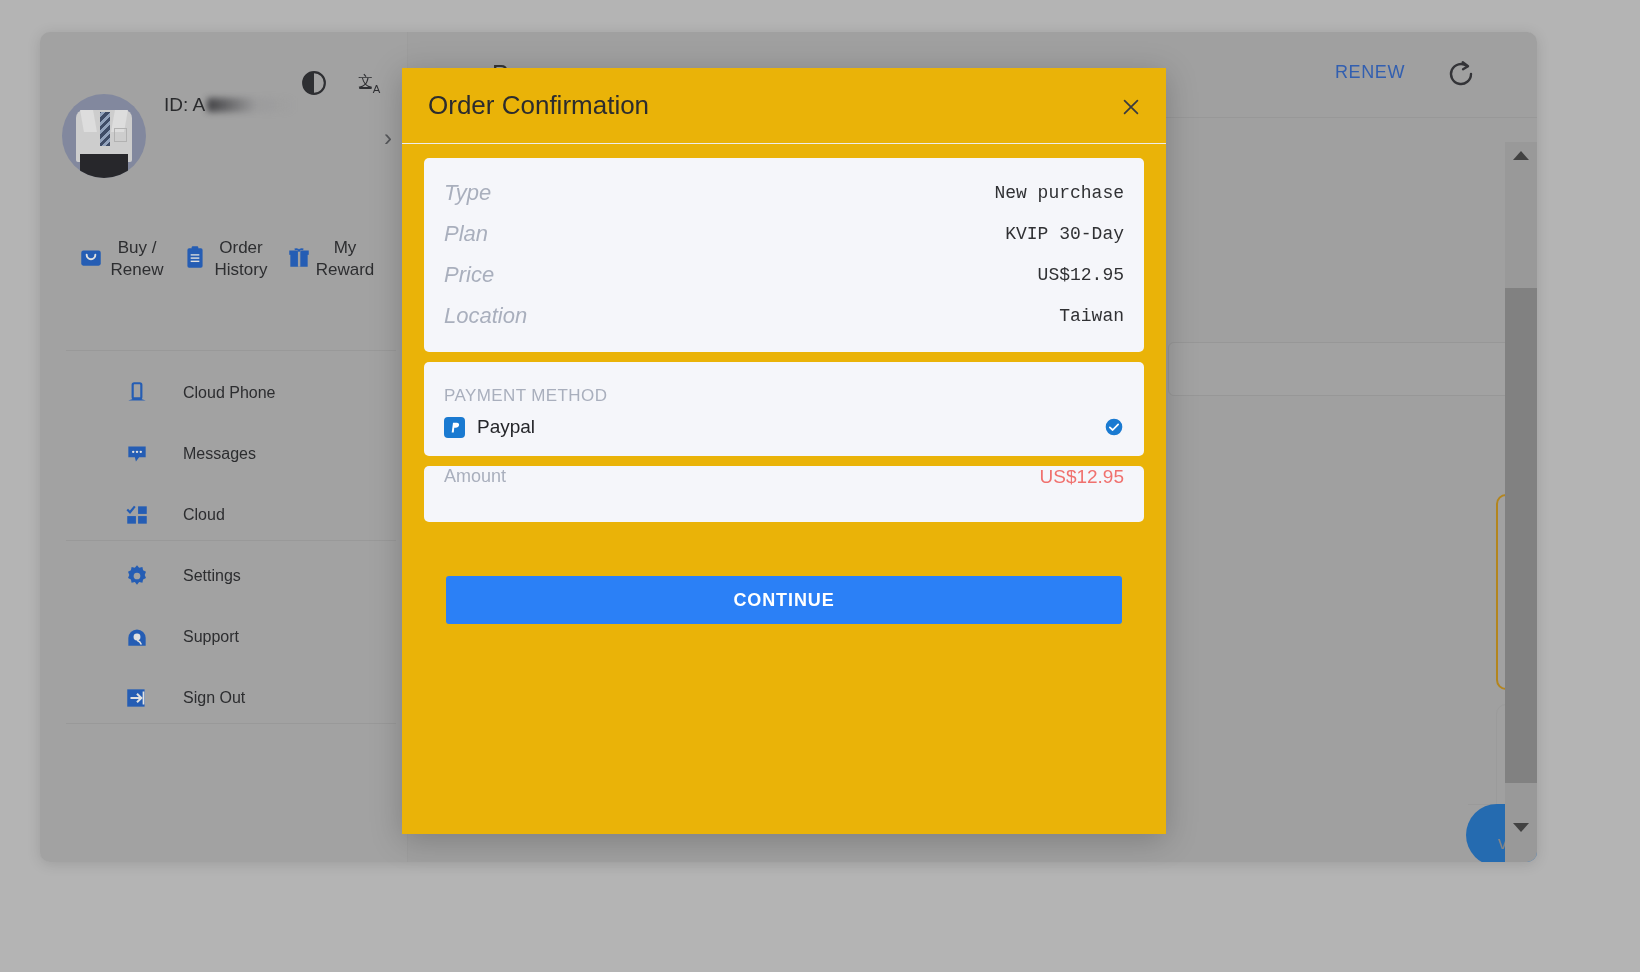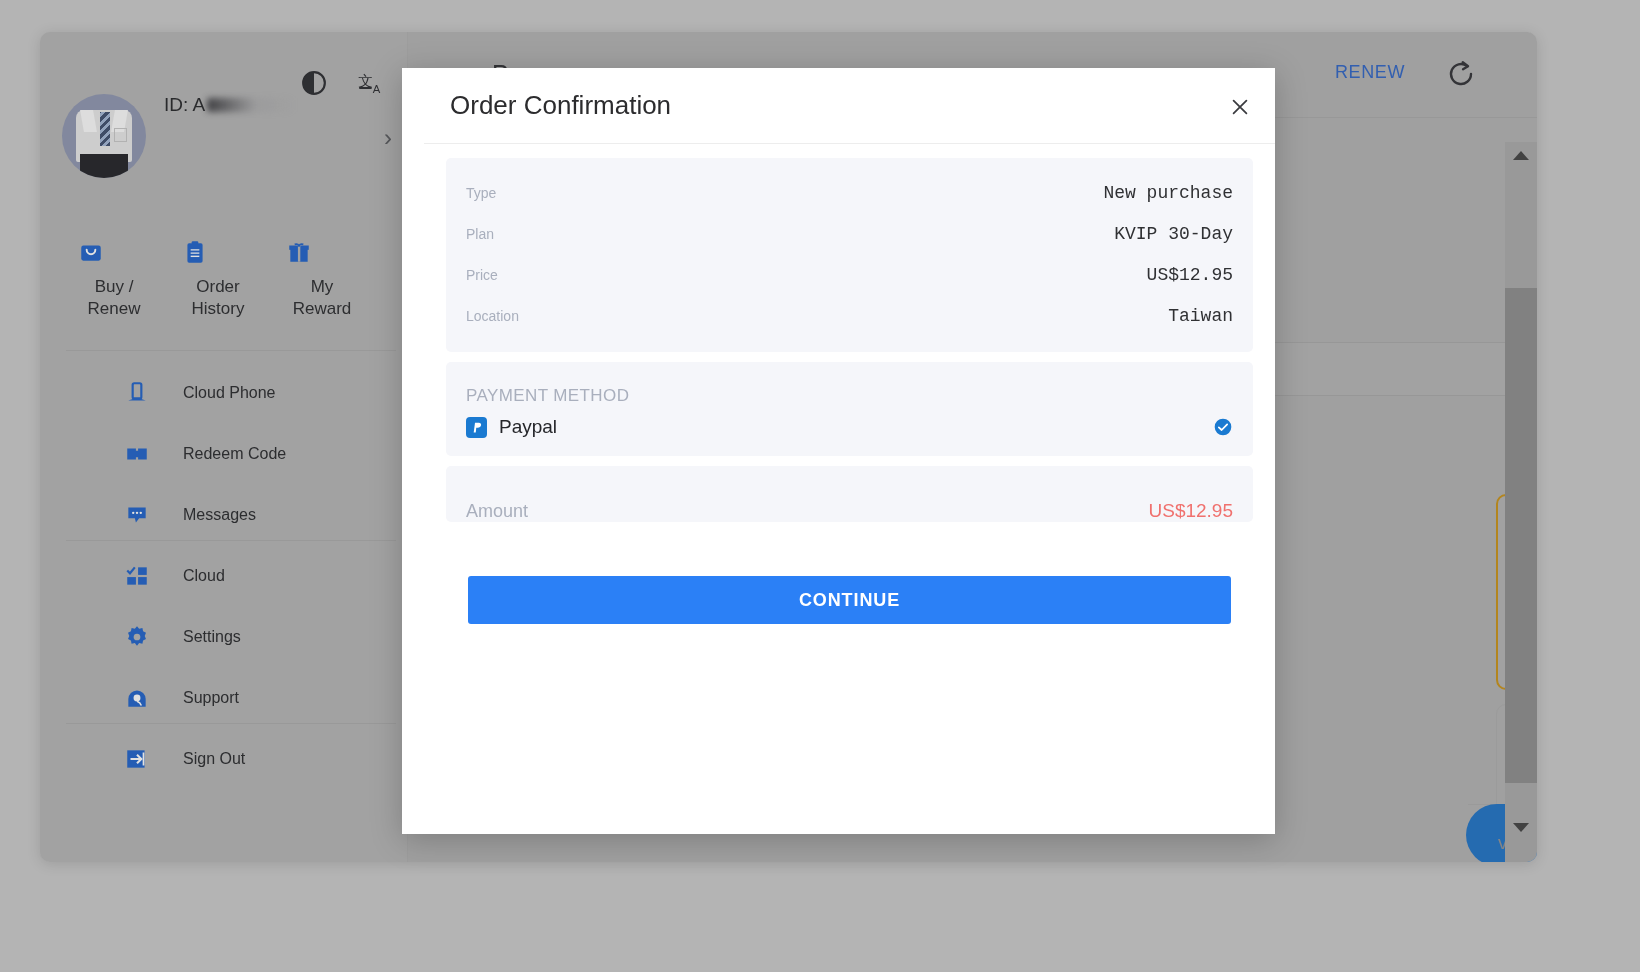--- a/index.html
+++ b/index.html
@@ -100,21 +100,21 @@
   }
 
   .quick-actions {
     position: absolute;
     top: 205px; left: 38px;
     width: 300px;
     display: flex; justify-content: space-between;
   }
   .qa {
     width: 92px;
-    display: flex; flex-direction: column; align-items: flex-start;
+    display: flex; flex-direction: row; align-items: flex-end;
     cursor: pointer;
   }
   .qa-icon { height: 30px; display:flex; align-items:center; justify-content:center; margin-bottom: 9px; }
   .qa-label {
     font-size: 17px; color: #242528; line-height: 22px; text-align: center;
     width: 72px;
   }
 
   .drawer-div {
     position: absolute; left: 26px; width: 330px; height: 1px; background: #a8a8a8;
@@ -248,25 +248,24 @@
   }
 
   
   .scrim {
     position: absolute; inset: 0;
     background: rgba(90,90,90,0.18);
   }
   .modal {
     position: absolute;
     left: 402px; top: 68px;
-    width: 873px; height: 766px;
-    background: #ffffff;
+    width: 764px; height: 766px;
+    background: #eab308;
     box-shadow: 0 6px 30px rgba(0,0,0,0.22);
     overflow: hidden;
-    padding-left: 22px;
   }
   .modal-header {
     position: relative;
     height: 76px;
     border-bottom: 1px solid #ededed;
   }
   .modal-title {
     position: absolute; left: 26px; top: 22px;
     font-size: 26px; color: #2c2c2e;
   }
@@ -280,35 +279,35 @@
 
   .panel {
     background: #f5f6fa;
     border-radius: 5px;
   }
   .panel-details { padding: 14px 20px 16px 20px; margin-bottom: 10px; }
   .drow {
     display: flex; align-items: center; justify-content: space-between;
     height: 41px;
   }
-  .drow .k { font-size: 14px; color: #a9afbd; }
+  .drow .k { font-size: 22px; color: #a9afbd; font-style: italic; }
   .drow .v { font-size: 18px; color: #303134; font-family: Liberation Mono, monospace; }
 
   .panel-payment { padding: 16px 20px 18px 20px; margin-bottom: 10px; }
   .pm-label {
     font-size: 17px; color: #a9afbd; letter-spacing: .4px; margin-bottom: 10px; margin-top: 8px;
   }
   .pm-row { display: flex; align-items: center; }
   .pm-left { display: flex; align-items: center; gap: 12px; }
   .pm-name { font-size: 19px; color: #25262a; }
   .pm-check { margin-left: auto; width: 20px; height: 20px; }
 
   .panel-amount {
     padding: 0 20px; height: 56px;
-    display: flex; align-items: flex-end; justify-content: space-between;
+    display: flex; align-items: flex-start; justify-content: space-between;
   }
   .amt-k { font-size: 18px; color: #a9afbd; }
   .amt-v { font-size: 19px; color: #f0716e; }
 
   .continue-wrap { padding: 54px 22px 0 22px; }
   .continue-btn {
     width: 100%; height: 48px;
     background: #2b80f6; color: #ffffff;
     border: none; border-radius: 3px;
     font-size: 18px; font-weight: 600; letter-spacing: .9px;
@@ -420,29 +419,20 @@
         <div class="nav-item">
           <span class="nav-ico">
             <svg width="26" height="26" viewBox="0 0 24 24" aria-hidden="true">
               <rect x="8" y="3" width="8" height="14" rx="1.4" fill="none" stroke="#1a5fc8" stroke-width="2"></rect>
               <path d="M4 19 q8 -4 16 0 z" fill="#1a5fc8"></path>
             </svg>
           </span>
           <span class="nav-label">Cloud Phone</span>
         </div>
 
-        <div class="nav-item">
-          <span class="nav-ico">
-            <svg width="26" height="26" viewBox="0 0 24 24" aria-hidden="true">
-              <path d="M3 7 h8 v2 h2 v-2 h8 v10 h-8 v-2 h-2 v2 h-8 z" fill="#1a5fc8"></path>
-              <path d="M11 11 h2 v2 h-2 z" fill="#1a5fc8"></path>
-            </svg>
-          </span>
-          <span class="nav-label">Redeem Code</span>
-        </div>
 
         <div class="nav-item">
           <span class="nav-ico">
             <svg width="26" height="26" viewBox="0 0 24 24" aria-hidden="true">
               <path d="M4 5 h16 v10 h-6 l-3 4 -1 -4 h-6 z" fill="#1a5fc8"></path>
               <g fill="#ffffff">
                   <circle cx="8.5" cy="10" r="1.1"></circle>
                   <circle cx="12" cy="10" r="1.1"></circle>
                   <circle cx="15.5" cy="10" r="1.1"></circle>
                 </g>

